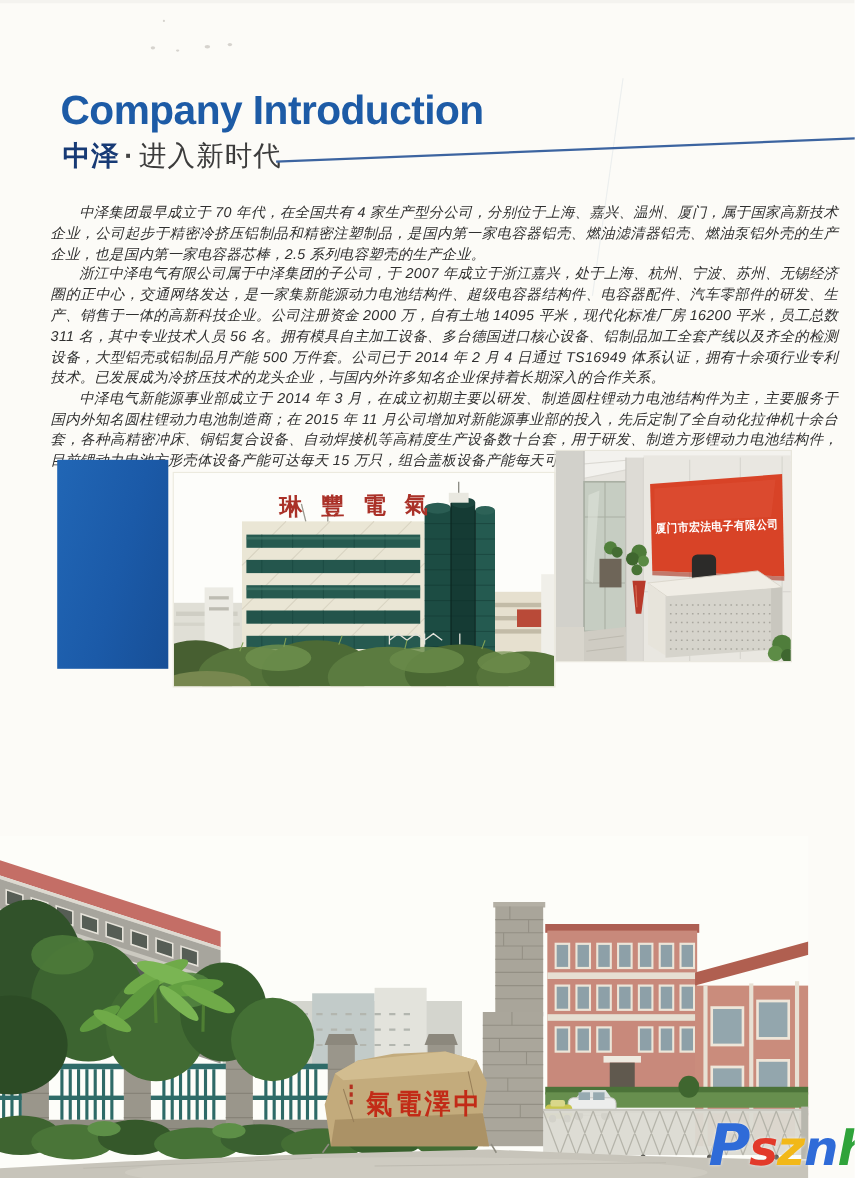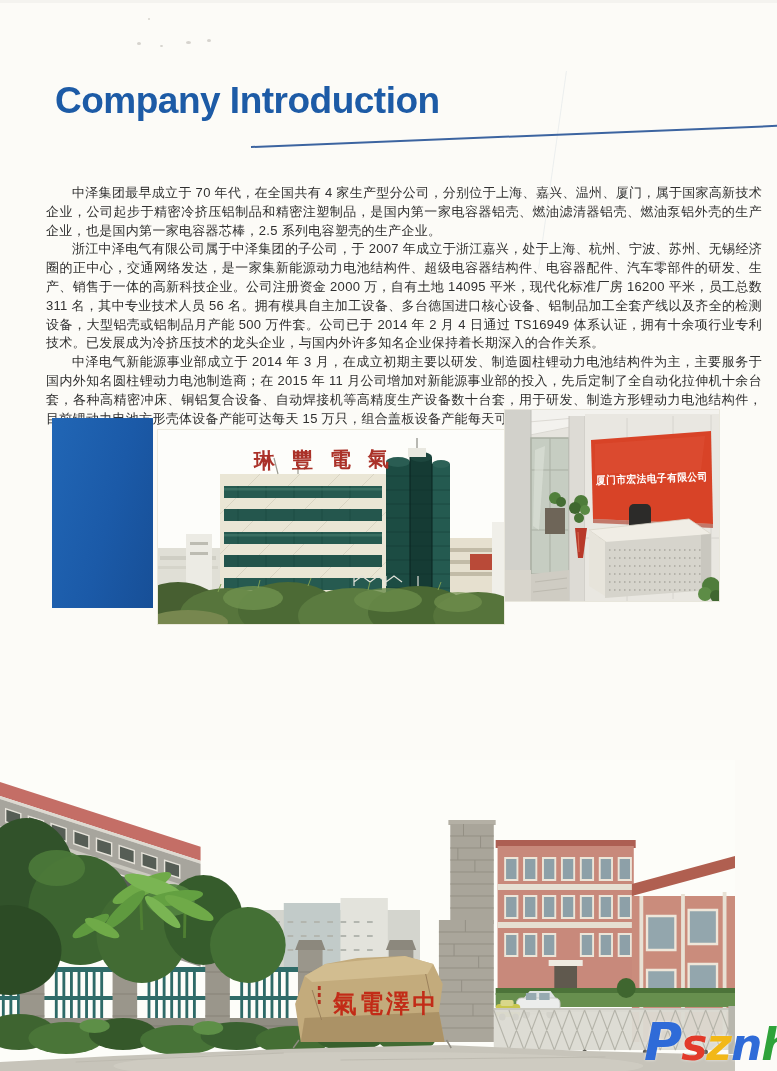--- a/index.html
+++ b/index.html
@@ -21,21 +21,21 @@
     font-size:37px;font-weight:bold;letter-spacing:-.5px;line-height:1;}
   .subtitle{position:absolute;left:57px;top:126px;font-size:25px;line-height:1.3;
     color:#3c3c3c;letter-spacing:1px;}
   .subtitle .brand{font-weight:bold;}
   .subtitle .sep{padding:0 4px;font-weight:bold;color:#444;}
   .rule{position:absolute;left:251px;top:146px;width:528px;height:2px;
     transform:rotate(-2.3deg);transform-origin:left center;}
   
   .intro{position:absolute;left:46px;top:184px;width:716px;
     font-size:13px;line-height:18.8px;color:#2f2f2f;letter-spacing:.3px;
-    text-align:justify;}
+    text-align:justify;font-style:italic;}
   .intro p{margin:0;text-indent:2em;}
   
   .accent-block{position:absolute;left:52px;top:418px;width:101px;height:190px;
     background:linear-gradient(105deg,#2166b5 0%,#1b5aa8 55%,#174f97 100%);}
   .photo{position:absolute;overflow:hidden;}
   .photo svg{display:block;width:100%;height:100%;}
   .ph-hq{left:158px;top:430px;width:346px;height:194px;outline:1px solid #eceade;}
   .ph-office{left:505px;top:410px;width:214px;height:191px;outline:1px solid #e8e6dc;}
   .ph-campus{left:0;top:760px;width:735px;height:311px;}
   
@@ -53,20 +53,23 @@
   <div class="top-shade"></div>
   <div class="scratch"></div>
   <div class="speck" style="left:137px;top:42px;width:4px;height:3px;"></div>
   <div class="speck" style="left:160px;top:45px;width:3px;height:2px;"></div>
   <div class="speck" style="left:186px;top:41px;width:5px;height:3px;"></div>
   <div class="speck" style="left:207px;top:39px;width:4px;height:3px;"></div>
   <div class="speck" style="left:148px;top:18px;width:2px;height:2px;"></div>
 
   <h1 class="title" style="color: rgb(29, 91, 166);">Company Introduction</h1>
 
+  <div class="subtitle">
+    <span class="brand" style="color: rgb(23, 58, 117);">中泽</span><span class="sep">·</span><span>进入新时代</span>
+  </div>
 
   <div class="rule" style="background-color: rgb(60, 100, 160);"></div>
 
   <div class="intro">
     <p>中泽集团最早成立于 70 年代，在全国共有 4 家生产型分公司，分别位于上海、嘉兴、温州、厦门，属于国家高新技术企业，公司起步于精密冷挤压铝制品和精密注塑制品，是国内第一家电容器铝壳、燃油滤清器铝壳、燃油泵铝外壳的生产企业，也是国内第一家电容器芯棒，2.5 系列电容塑壳的生产企业。</p>
     <p>浙江中泽电气有限公司属于中泽集团的子公司，于 2007 年成立于浙江嘉兴，处于上海、杭州、宁波、苏州、无锡经济圈的正中心，交通网络发达，是一家集新能源动力电池结构件、超级电容器结构件、电容器配件、汽车零部件的研发、生产、销售于一体的高新科技企业。公司注册资金 2000 万，自有土地 14095 平米，现代化标准厂房 16200 平米，员工总数 311 名，其中专业技术人员 56 名。拥有模具自主加工设备、多台德国进口核心设备、铝制品加工全套产线以及齐全的检测设备，大型铝壳或铝制品月产能 500 万件套。公司已于 2014 年 2 月 4 日通过 TS16949 体系认证，拥有十余项行业专利技术。已发展成为冷挤压技术的龙头企业，与国内外许多知名企业保持着长期深入的合作关系。</p>
     <p>中泽电气新能源事业部成立于 2014 年 3 月，在成立初期主要以研发、制造圆柱锂动力电池结构件为主，主要服务于国内外知名圆柱锂动力电池制造商；在 2015 年 11 月公司增加对新能源事业部的投入，先后定制了全自动化拉伸机十余台套，各种高精密冲床、铜铝复合设备、自动焊接机等高精度生产设备数十台套，用于研发、制造方形锂动力电池结构件，目前锂动力电池方形壳体设备产能可达每天 15 万只，组合盖板设备产能每天可达 5 万只。</p>
   </div>
 
   <div class="accent-block"></div>

